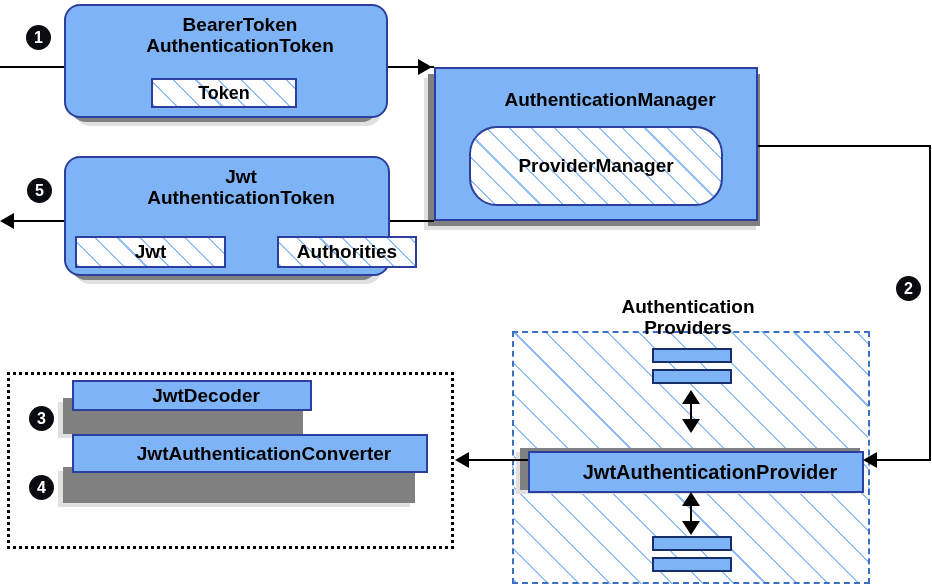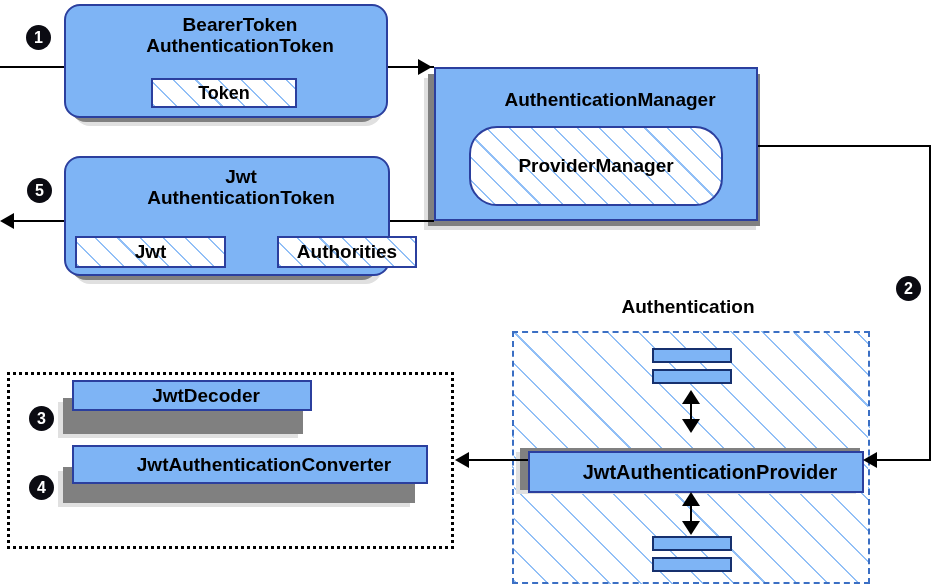--- a/index.html
+++ b/index.html
@@ -180,20 +180,21 @@
   <div class="shadow-dark" style="left:428px; top:74px; width:332px; height:152px;"></div>
   <div class="node abs" style="left:434px; top:67px; width:324px; height:154px; flex-direction:column; justify-content:flex-start; padding-top:20px; font-size:19px;">
     <div>AuthenticationManager</div>
   </div>
   <div class="hatch abs" style="left:469px; top:126px; width:254px; height:80px; font-size:19px;border-radius:28px;">
     <span>ProviderManager</span>
   </div>
 
   <div class="group-title" style="left:572px; top:268px; width:232px; font-size:19px;margin-top:28px;">
     <div>Authentication</div>
+    <div>Providers</div>
   </div>
   <div class="group-blue abs" style="left:512px; top:331px; width:358px; height:253px;"></div>
 
   <div class="bar abs" style="left:652px; top:348px; width:80px; height:15px;"></div>
   <div class="bar abs" style="left:652px; top:369px; width:80px; height:15px;"></div>
 
   <div class="vline" style="left:690px; top:392px; height:38px; z-index:8;"></div>
   <div class="arrow-u" style="left:682px; top:390px;"></div>
   <div class="arrow-d" style="left:682px; top:419px;"></div>
 
@@ -213,17 +214,17 @@
   <div class="group-black abs" style="left:7px; top:372px; width:447px; height:177px;"></div>
 
   <div class="shadow-light" style="left:58px; top:402px; width:240px; height:36px;"></div>
   <div class="shadow-dark" style="left:63px; top:398px; width:240px; height:36px;"></div>
   <div class="node abs" style="left:72px; top:380px; width:240px; height:31px; font-size:19px;">
     <span>JwtDecoder</span>
   </div>
 
   <div class="shadow-light" style="left:58px; top:471px; width:352px; height:36px;"></div>
   <div class="shadow-dark" style="left:63px; top:467px; width:352px; height:36px;"></div>
-  <div class="node abs" style="left:72px; top:445px; width:356px; height:39px; font-size:19px;">
+  <div class="node abs" style="left:72px; top:434px; width:356px; height:39px; font-size:19px;">
     <span>JwtAuthenticationConverter</span>
   </div>
 
 </div>
 
 </body></html>

